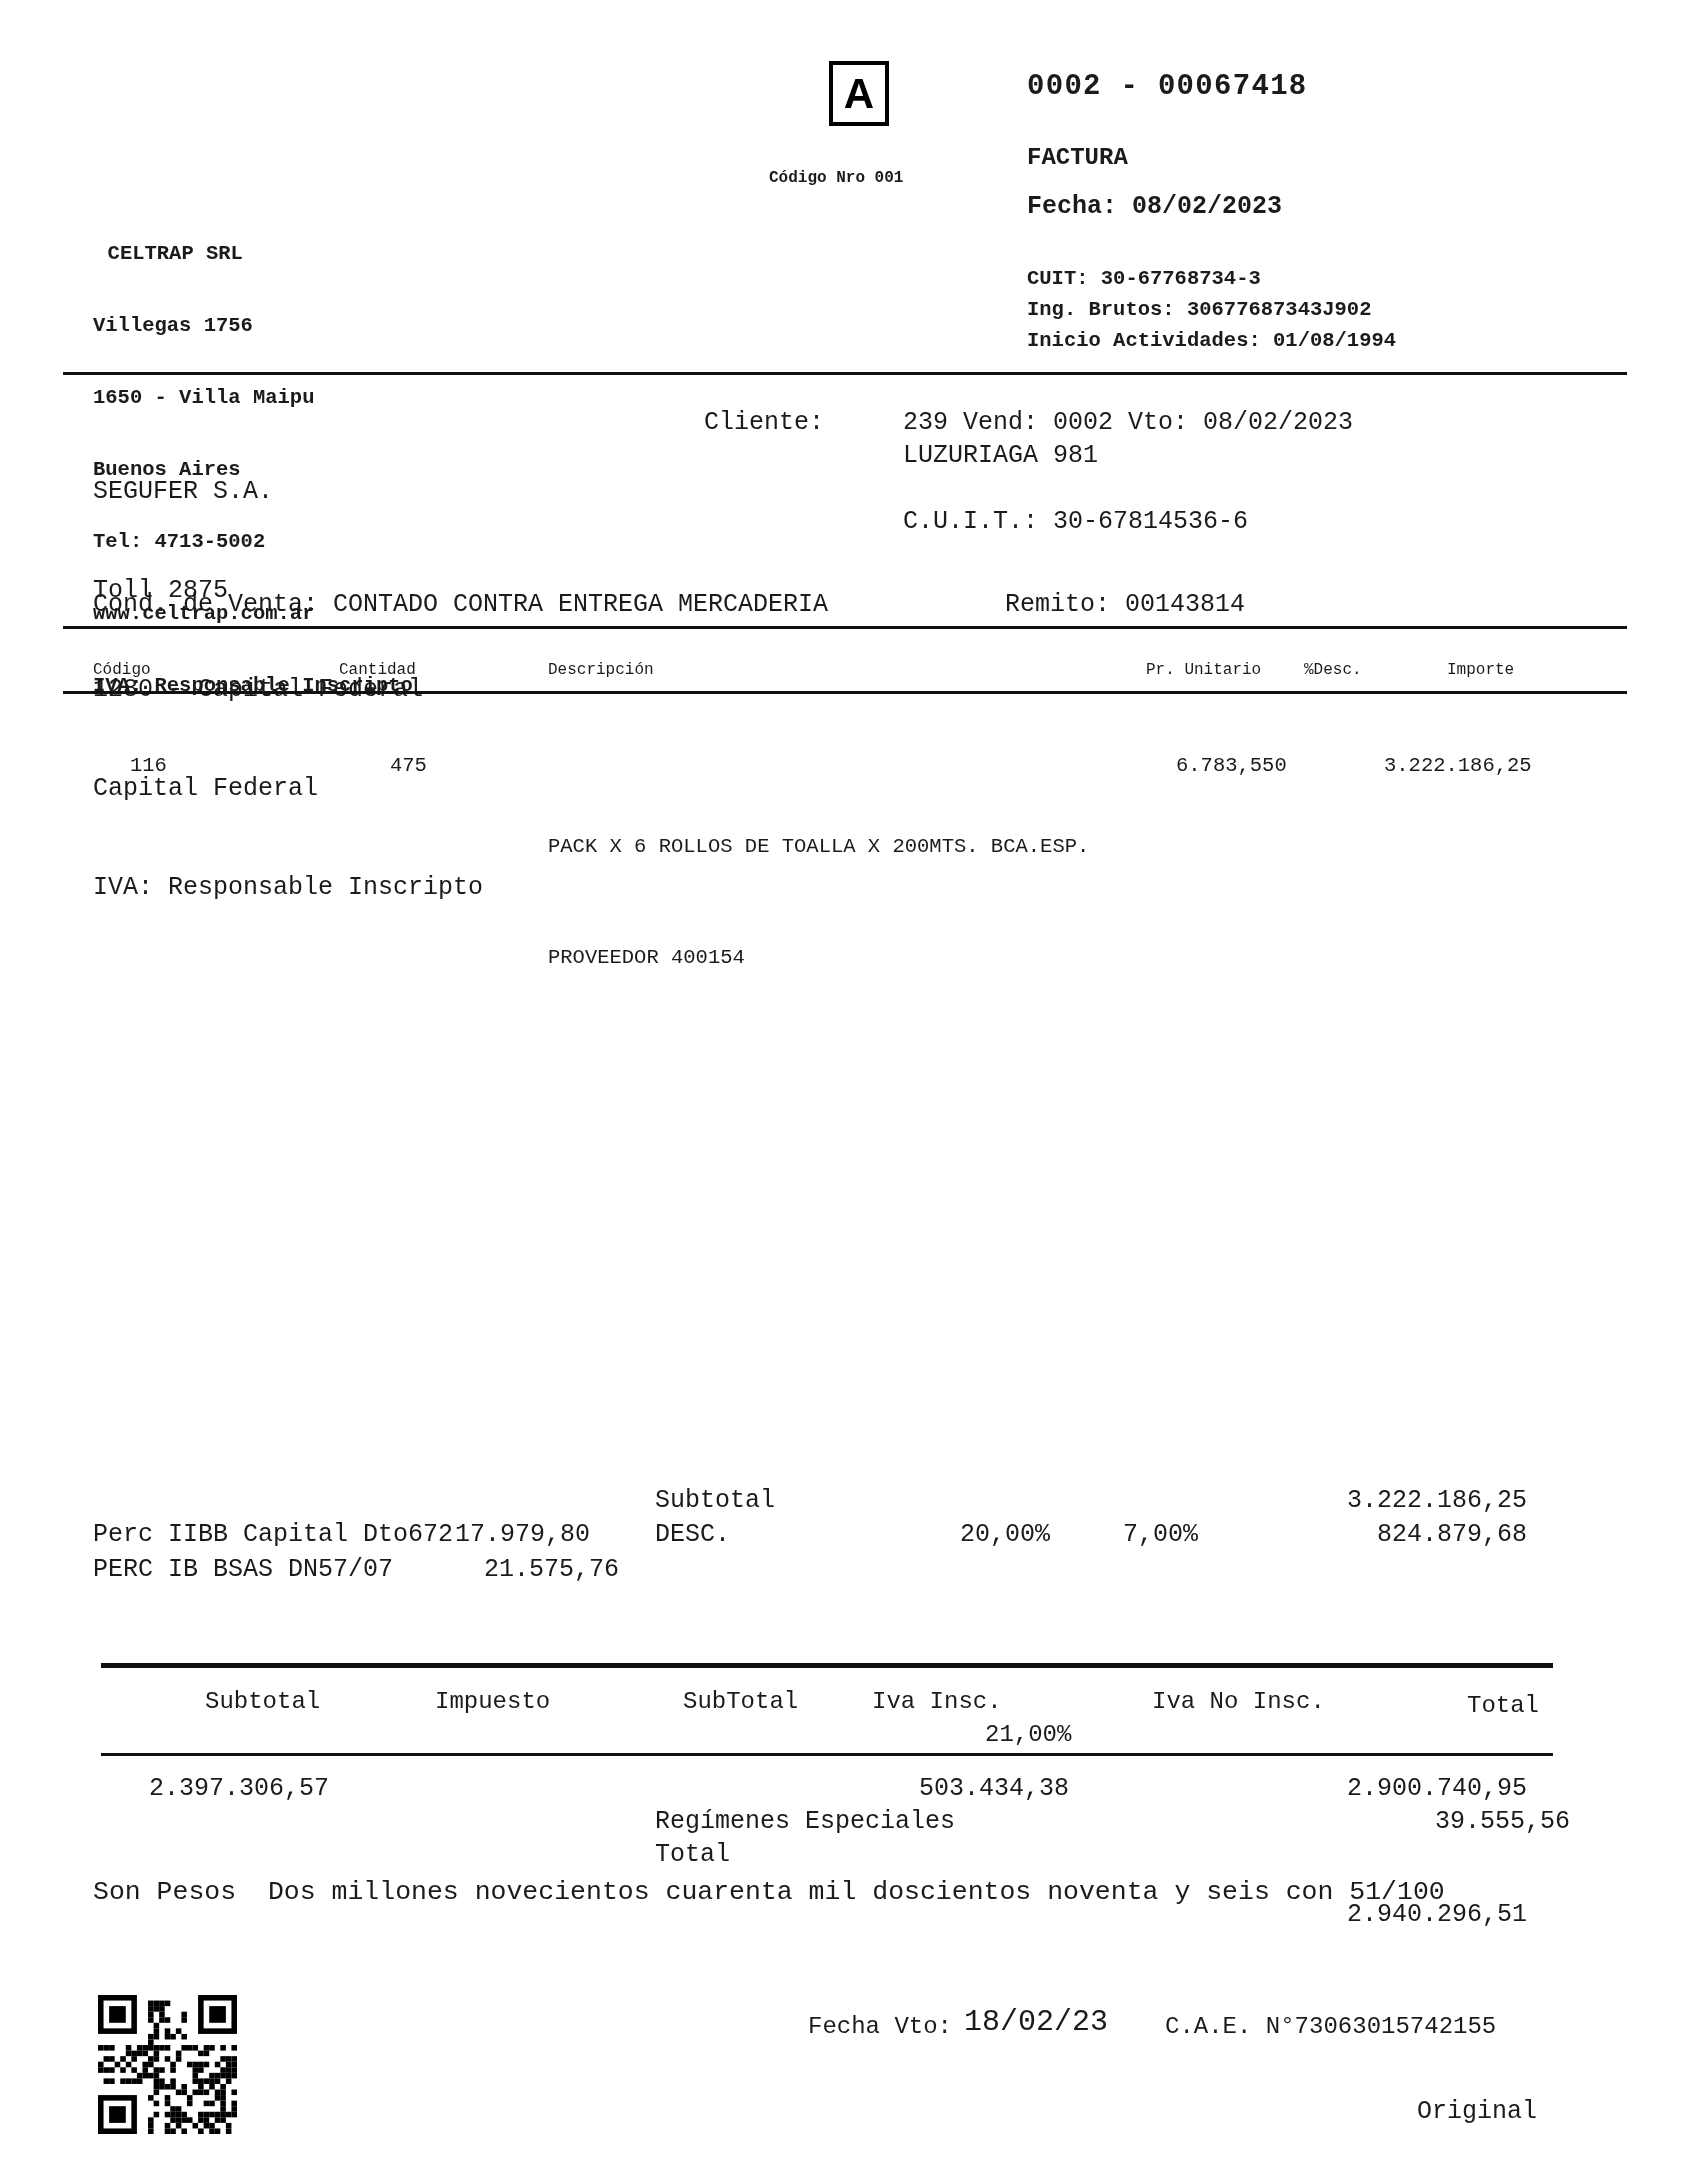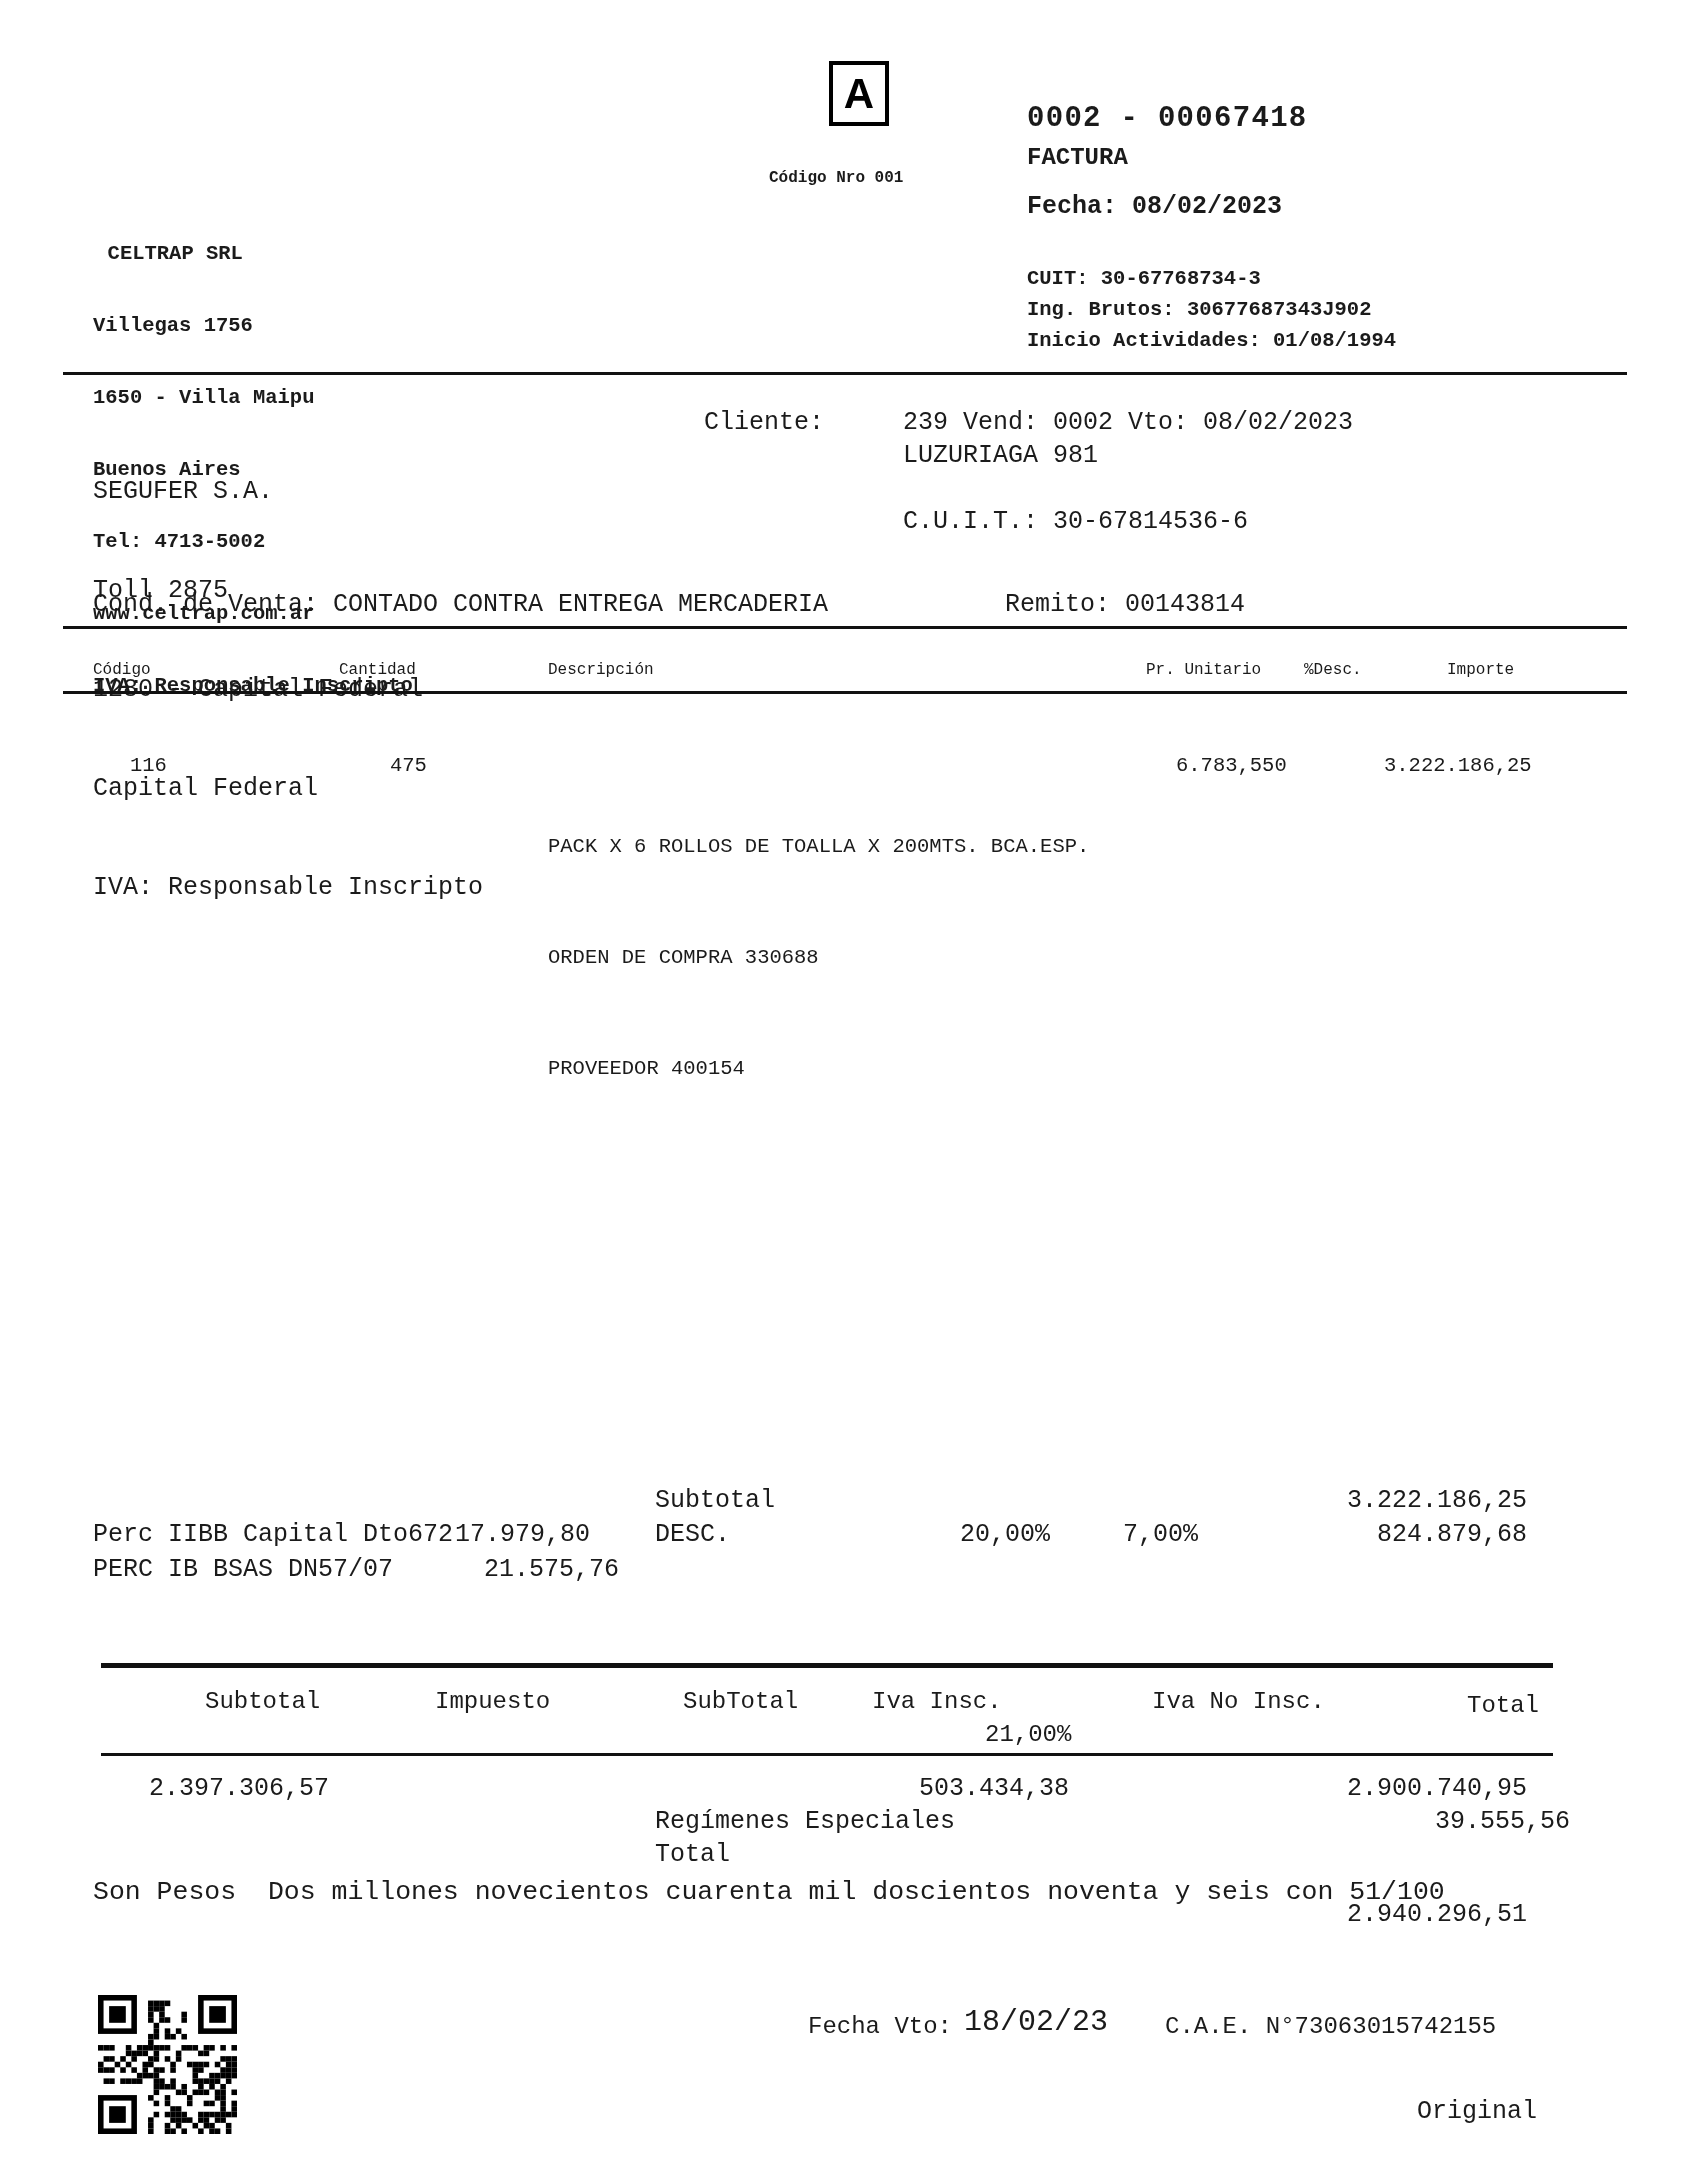--- a/index.html
+++ b/index.html
@@ -35,21 +35,21 @@
 </head>
 <body>
 
 <div class="page">
 
   <div class="letter-box" style="left:829px;top:61px;">
     <span>A</span>
   </div>
   <div class="abs mono b fs30" style="left:769px;top:169px;">Código Nro 001</div>
 
-  <div class="abs mono b fs44" style="left:1027px;top:70px;letter-spacing:1.3px;margin-top:32px;">0002 - 00067418</div>
+  <div class="abs mono b fs44" style="left:1027px;top:70px;letter-spacing:1.3px;">0002 - 00067418</div>
   <div class="abs mono b fs36" style="left:1027px;top:144px;">FACTURA</div>
   <div class="abs mono b fs38" style="left:1027px;top:193px;">Fecha: 08/02/2023</div>
   <div class="abs mono b fs31" style="left:1027px;top:267px;">CUIT: 30-67768734-3</div>
   <div class="abs mono b fs31" style="left:1027px;top:298px;">Ing. Brutos: 30677687343J902</div>
   <div class="abs mono b fs31" style="left:1027px;top:329px;">Inicio Actividades: 01/08/1994</div>
 
   <div class="abs mono b fs31" style="left:93px;top:194px;line-height:24px;">
     <div style="padding-left:14.6px;">CELTRAP SRL</div>
     <div>Villegas 1756</div>
     <div>1650 - Villa Maipu</div>
@@ -85,21 +85,20 @@
   <div class="abs mono fs30" style="left:1146px;top:661px;">Pr. Unitario</div>
   <div class="abs mono fs30" style="left:1304px;top:661px;">%Desc.</div>
   <div class="abs mono fs30" style="left:1447px;top:661px;">Importe</div>
 
   <div class="hr" style="left:63px;top:691px;width:1564px;height:2.6px;"></div>
 
   <div class="abs mono fs31" style="left:130px;top:754px;">116</div>
   <div class="abs mono fs31" style="left:390px;top:754px;">475</div>
   <div class="abs mono fs31" style="left:548px;top:754px;line-height:37px;">
     <div>PACK X 6 ROLLOS DE TOALLA X 200MTS. BCA.ESP.</div>
-    <div>ORDEN DE COMPRA 330688</div>
     <div>PROVEEDOR 400154</div>
   </div>
   <div class="abs mono fs31" style="left:1176px;top:754px;text-align:right;">6.783,550</div>
   <div class="abs mono fs31" style="left:1384px;top:754px;">3.222.186,25</div>
 
   <div class="abs mono fs38" style="left:655px;top:1487px;">Subtotal</div>
   <div class="abs mono fs38" style="left:1347px;top:1487px;">3.222.186,25</div>
 
   <div class="abs mono fs38" style="left:93px;top:1521px;">Perc IIBB Capital Dto672</div>
   <div class="abs mono fs38" style="left:455px;top:1521px;">17.979,80</div>

